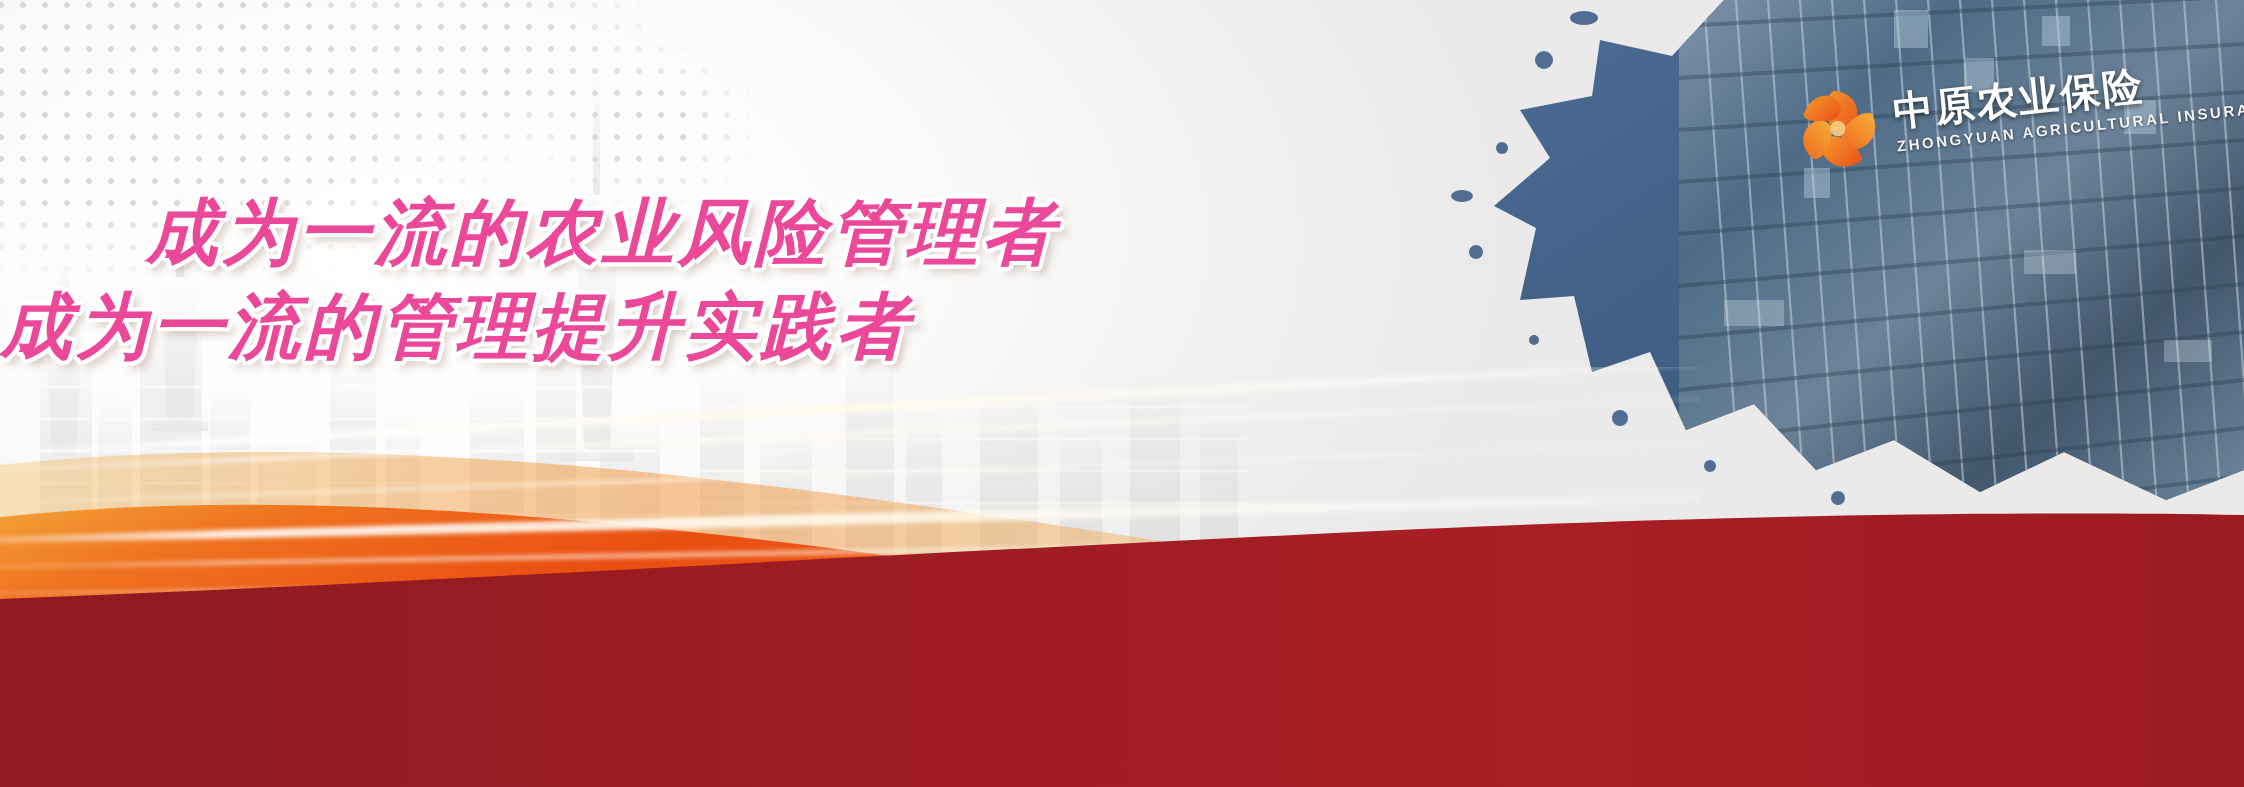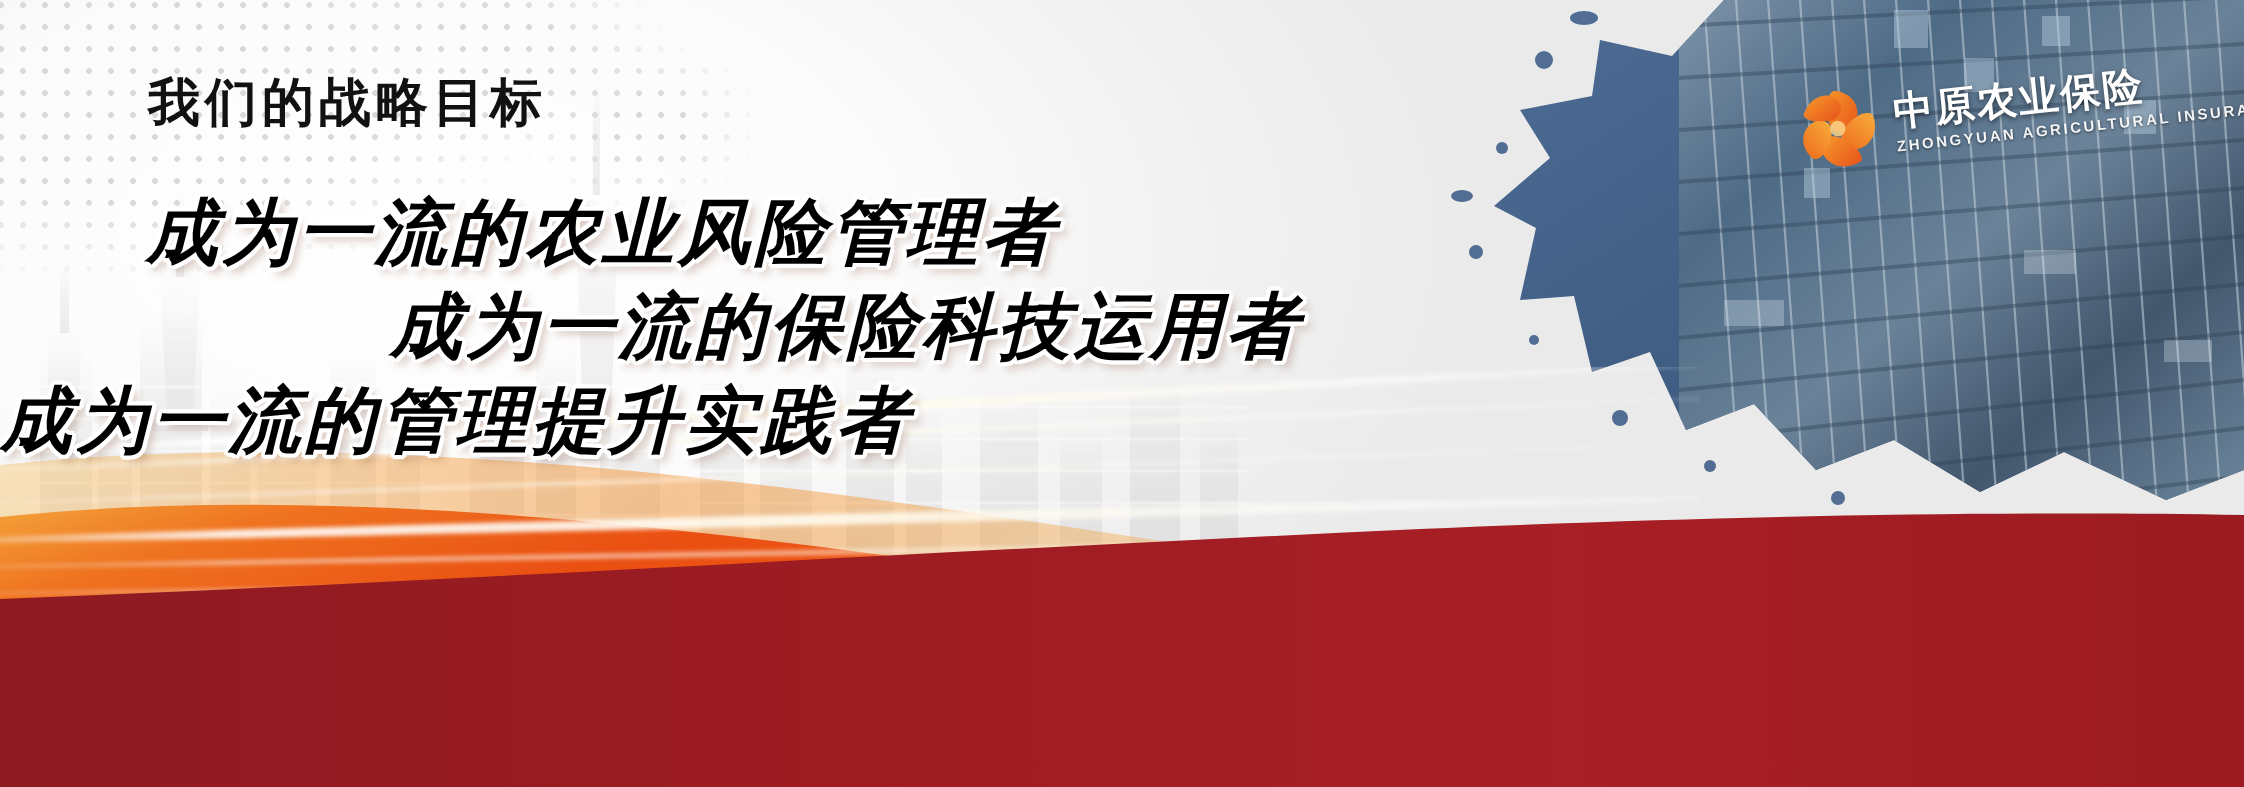--- a/index.html
+++ b/index.html
@@ -135,21 +135,21 @@
     left: 0;
     top: 185px;
     width: 1560px;
   }
   .slogan-line {
     font-family: "DejaVu Serif", "Liberation Serif", serif;
     font-weight: bold;
     font-style: italic;
     font-size: 72px;
     line-height: 94px;
-    color: #000000;
+    color: #ec4899;
     letter-spacing: 4px;
     white-space: nowrap;
     text-align: left;
     padding-left: 0;
     text-shadow:
       3px 0 0 #ffffff, -3px 0 0 #ffffff, 0 3px 0 #ffffff, 0 -3px 0 #ffffff,
       2px 2px 0 #ffffff, -2px 2px 0 #ffffff, 2px -2px 0 #ffffff, -2px -2px 0 #ffffff,
       4px 2px 0 #ffffff, -4px 2px 0 #ffffff, 4px -2px 0 #ffffff, -4px -2px 0 #ffffff,
       2px 4px 0 #ffffff, -2px 4px 0 #ffffff, 2px -4px 0 #ffffff, -2px -4px 0 #ffffff,
       6px 7px 9px rgba(120,60,30,.30);
@@ -404,25 +404,23 @@
           <stop offset="0%" stop-color="#8e1a22"></stop>
           <stop offset="35%" stop-color="#9c1c22"></stop>
           <stop offset="70%" stop-color="#a81f25"></stop>
           <stop offset="100%" stop-color="#9b1b21"></stop>
         </linearGradient>
       </defs>
       <path d="M0 112 C 420 96, 900 66, 1420 42 C 1740 28, 2020 24, 2244 28 L2244 300 L0 300 Z" fill="url(#redGrad)"></path>
     </svg>
   </div>
 
-  <div class="heading">我们的战略目标</div>
 
   <div class="slogans">
     <div class="slogan-line l1">成为一流的农业风险管理者</div>
-    <div class="slogan-line l3">成为一流的保险科技运用者</div>
     <div class="slogan-line l4">成为一流的管理提升实践者</div>
   </div>
 
   <div class="logo">
     <div class="logo-mark">
       <svg viewBox="0 0 100 100">
         <defs>
           <linearGradient id="petalA" x1="0" y1="0" x2="1" y2="1">
             <stop offset="0%" stop-color="#f59b2b"></stop>
             <stop offset="100%" stop-color="#e8521a"></stop>

